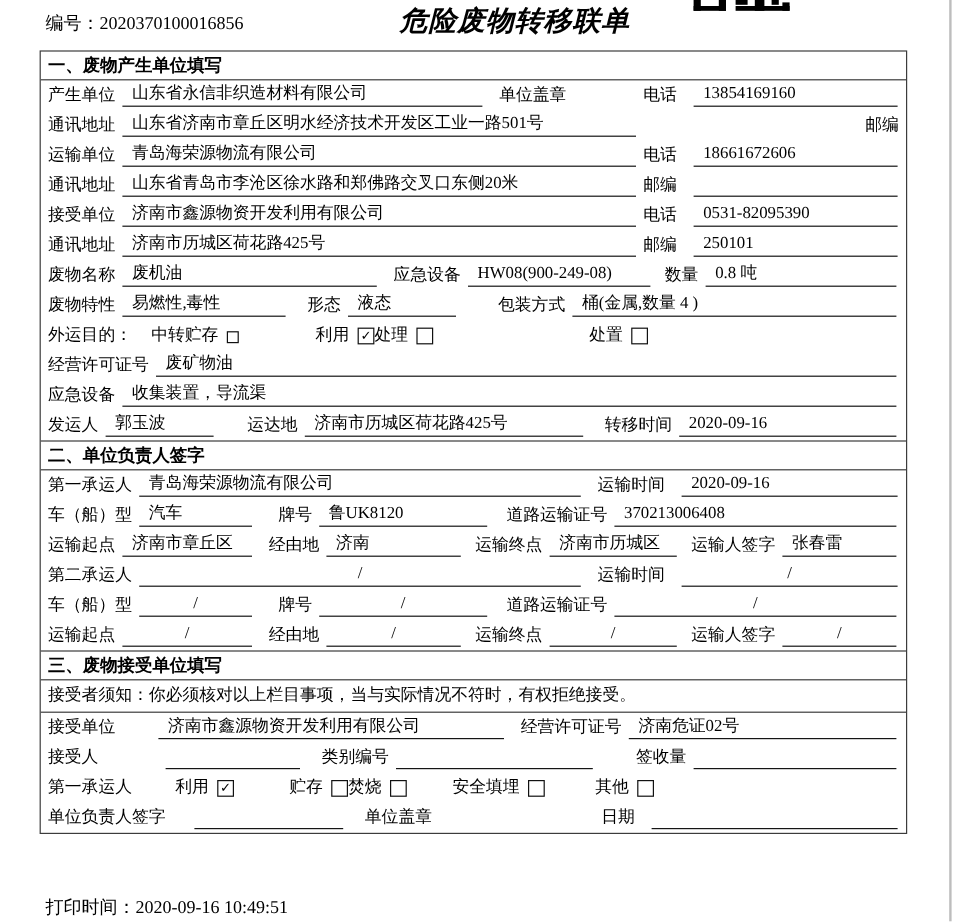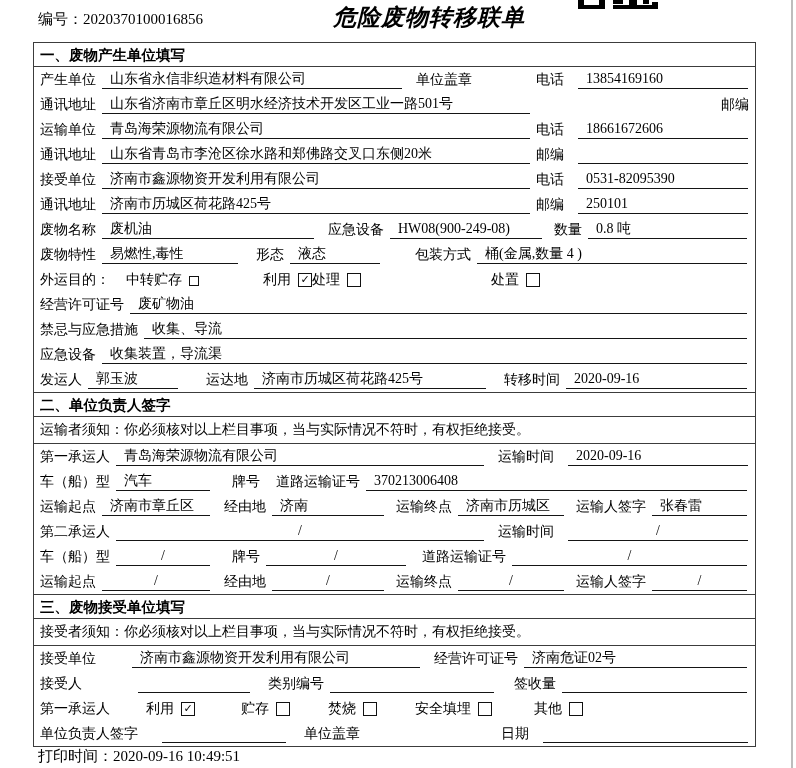--- a/index.html
+++ b/index.html
@@ -158,57 +158,53 @@
       <span class="cbx"></span>
       <span class="lbl" style="margin-left:130px">处置</span>
       <span class="cbx"></span>
     </div>
 
     <div class="row">
       <span class="lbl">经营许可证号</span>
       <span class="val f1">废矿物油</span>
     </div>
 
-    <div class="row">
-      <span class="lbl">禁忌与应急措施</span>
-      <span class="val f1">收集、导流</span>
-    </div>
 
     <div class="row">
       <span class="lbl">应急设备</span>
       <span class="val f1">收集装置，导流渠</span>
     </div>
 
     <div class="row">
       <span class="lbl">发运人</span>
       <span class="val" style="width:90px">郭玉波</span>
       <span class="lbl" style="margin-left:28px">运达地</span>
       <span class="val" style="width:232px">济南市历城区荷花路425号</span>
       <span class="lbl" style="margin-left:18px">转移时间</span>
       <span class="val f1">2020-09-16</span>
     </div>
   </div>
 
   <div class="sec">
     <div class="sec-h">二、单位负责人签字</div>
-    <div class="notice">运输者须知：你必须核对以上栏目事项，当与实际情况不符时，有权拒绝接受。</div>
 
     <div class="row">
       <span class="lbl">第一承运人</span>
       <span class="val" style="width:368px">青岛海荣源物流有限公司</span>
       <span class="rc">
         <span class="lbl">运输时间</span>
         <span class="val rval" style="width:180px">2020-09-16</span>
       </span>
     </div>
 
     <div class="row">
       <span class="lbl">车（船）型</span>
       <span class="val" style="width:94px">汽车</span>
       <span class="lbl" style="margin-left:22px">牌号</span>
+      <span class="val" style="width:140px">鲁UK8120</span>
       <span class="lbl" style="margin-left:16px">道路运输证号</span>
       <span class="val f1">370213006408</span>
     </div>
 
     <div class="row">
       <span class="lbl">运输起点</span>
       <span class="val" style="width:108px">济南市章丘区</span>
       <span class="lbl" style="margin-left:14px">经由地</span>
       <span class="val" style="width:112px">济南</span>
       <span class="lbl" style="margin-left:12px">运输终点</span>
@@ -256,31 +252,31 @@
       <span class="val" style="width:288px;margin-left:36px">济南市鑫源物资开发利用有限公司</span>
       <span class="lbl" style="margin-left:14px">经营许可证号</span>
       <span class="val f1">济南危证02号</span>
     </div>
 
     <div class="row">
       <span class="lbl">接受人</span>
       <span class="val" style="width:112px;margin-left:56px"></span>
       <span class="lbl" style="margin-left:18px">类别编号</span>
       <span class="val" style="width:164px"></span>
-      <span class="lbl" style="margin-left:20px">签收量</span>
+      <span class="lbl" style="margin-left:36px">签收量</span>
       <span class="val f1"></span>
     </div>
 
     <div class="row">
       <span class="lbl">第一承运人</span>
       <span class="lbl" style="margin-left:36px">利用</span>
       <span class="cbx">✓</span>
       <span class="lbl" style="margin-left:46px">贮存</span>
       <span class="cbx"></span>
-      <span class="lbl" style="margin-left:38px">焚烧</span>
+      <span class="lbl" style="">焚烧</span>
       <span class="cbx"></span>
       <span class="lbl" style="margin-left:38px">安全填埋</span>
       <span class="cbx"></span>
       <span class="lbl" style="margin-left:42px">其他</span>
       <span class="cbx"></span>
     </div>
 
     <div class="row">
       <span class="lbl">单位负责人签字</span>
       <span class="val" style="width:124px;margin-left:24px"></span>

